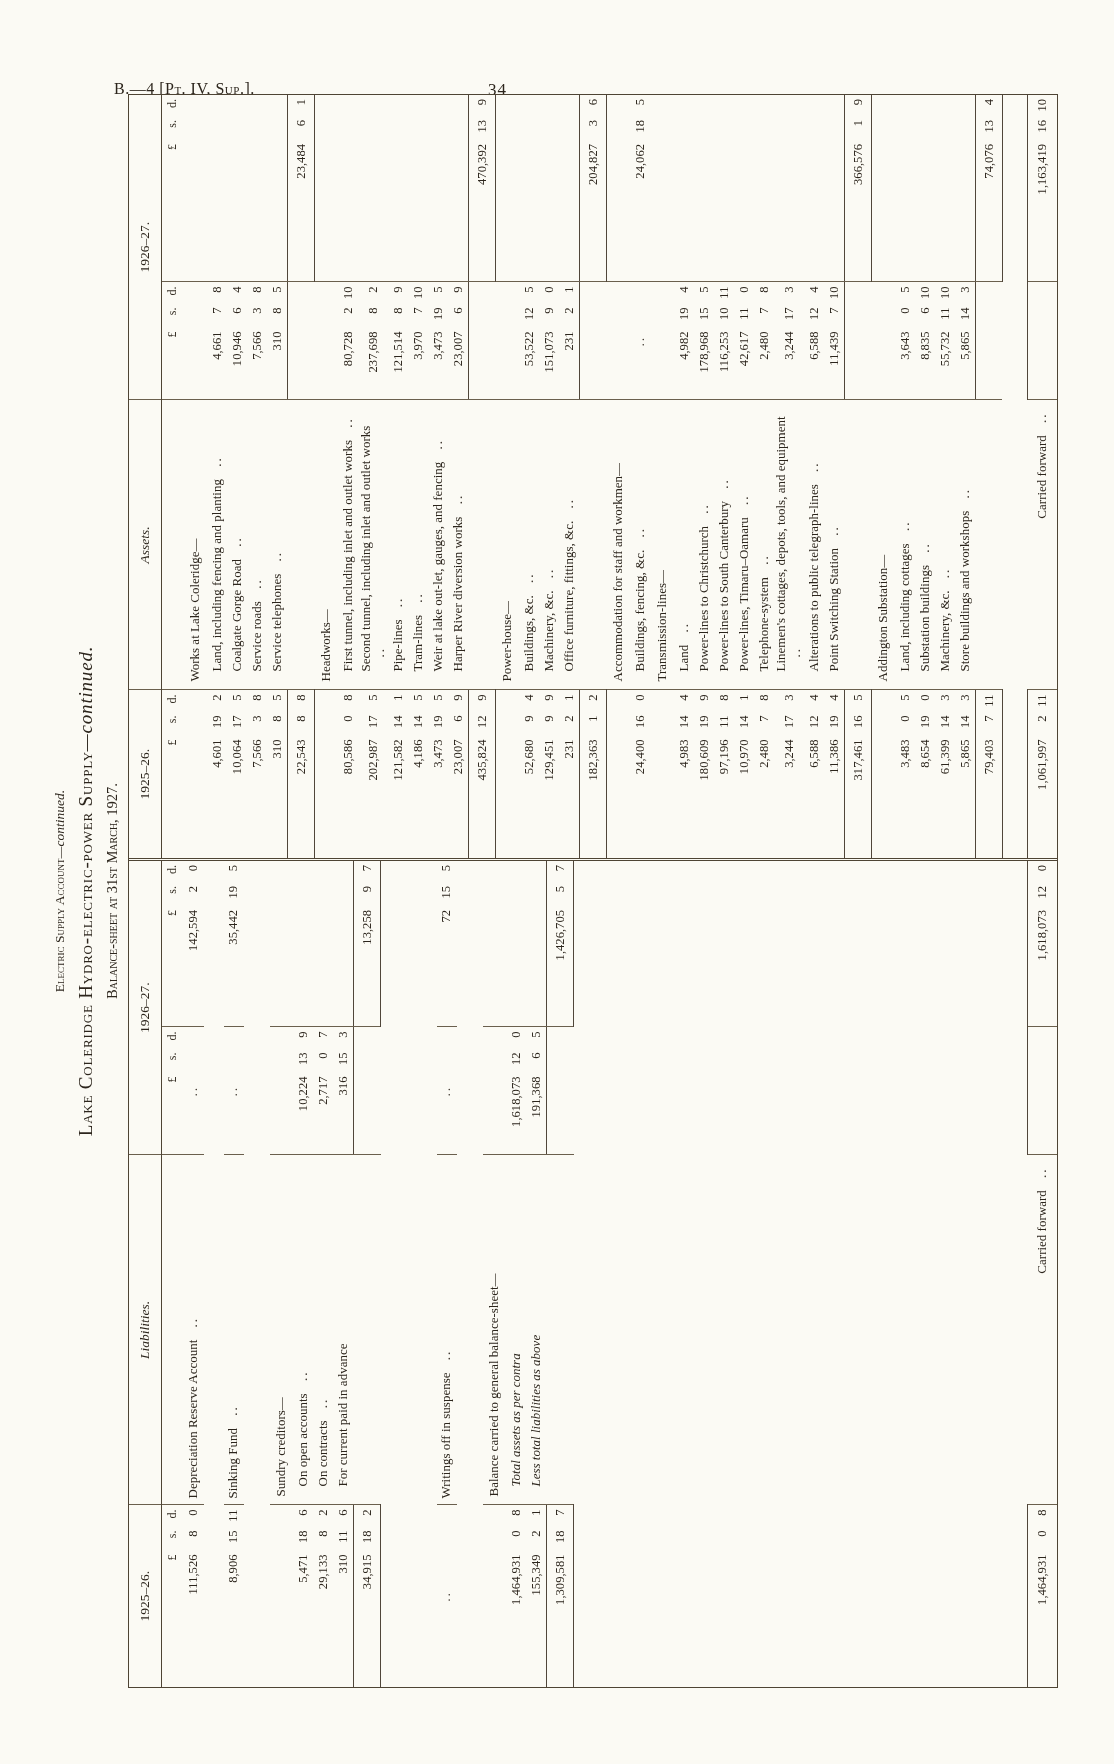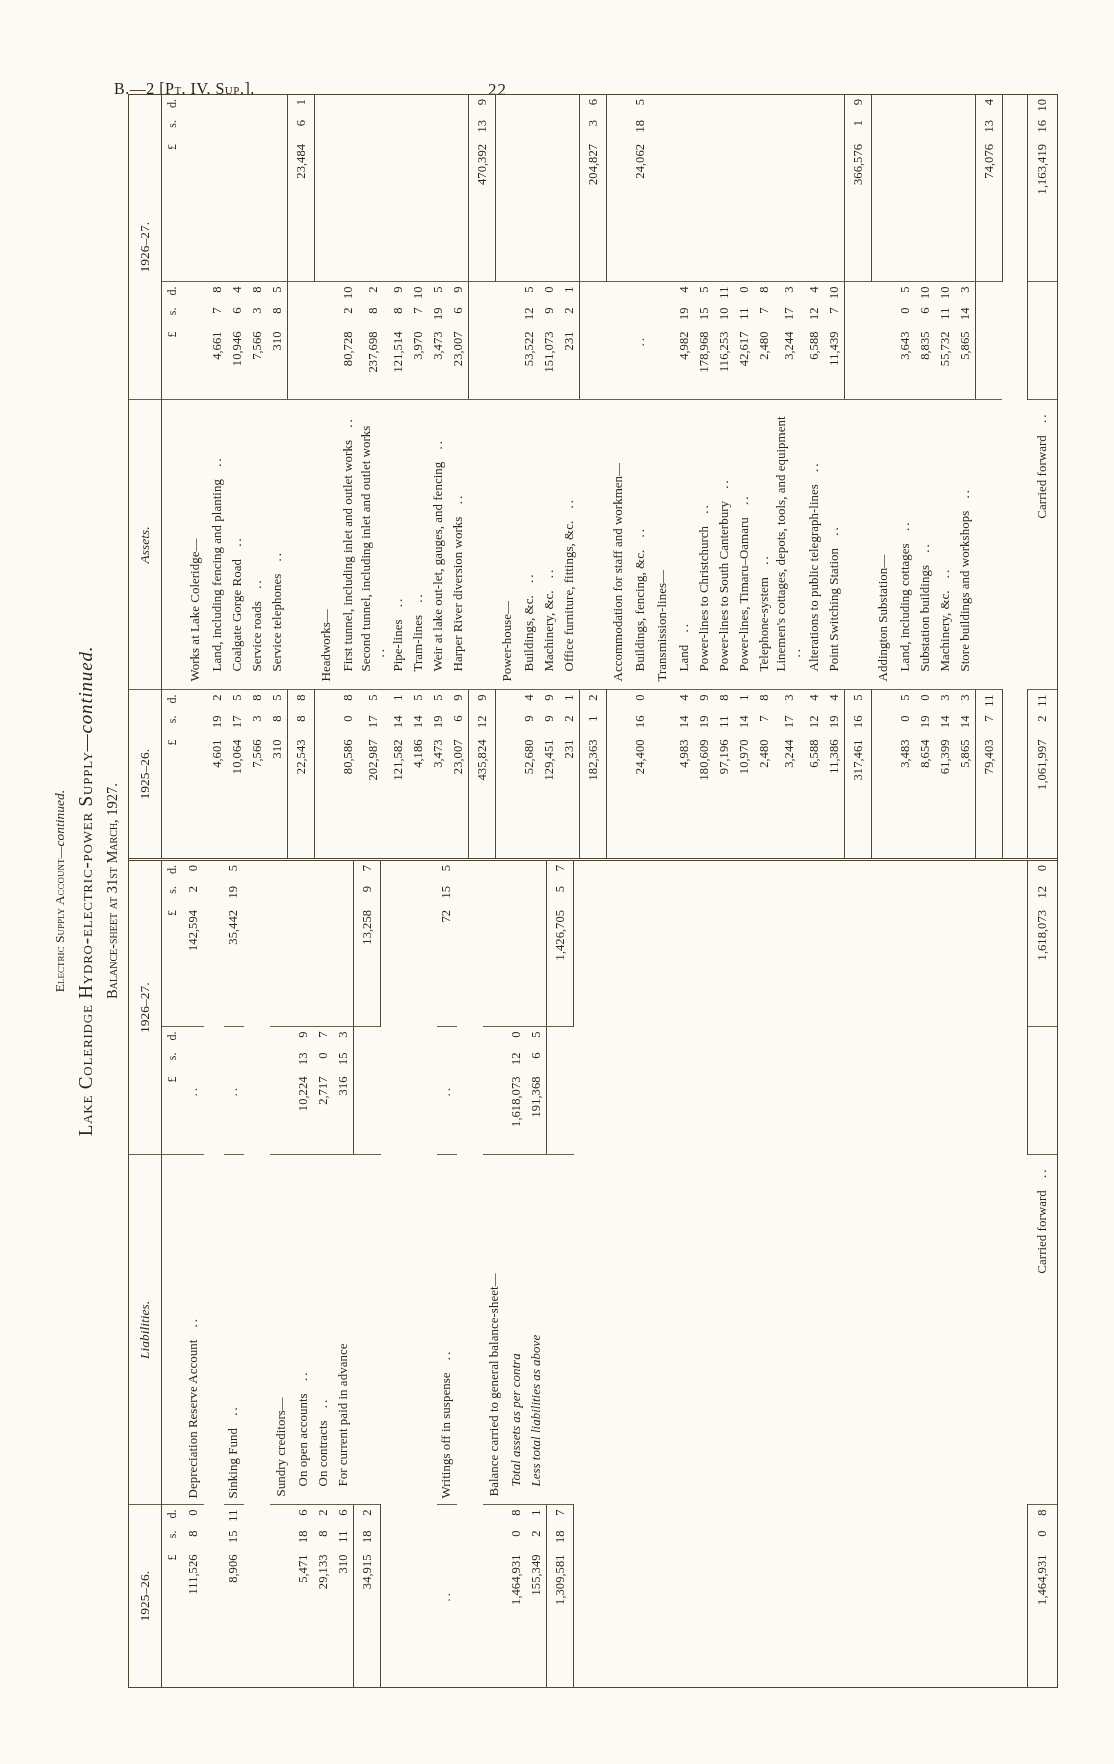--- a/index.html
+++ b/index.html
@@ -51,22 +51,22 @@
   tr.gap-l{height:56px;}
   tr.gap-auto{height:100%;}
   tr.t-total td.m0,tr.t-total td.m3{border-top:1px solid #50463a;border-bottom:1px solid #50463a;}
   tr.t-total td.m2{border-top:1px solid #50463a;}
   tr.t-carried td.money{border-top:1px solid #50463a;}
 </style>
 </head>
 <body>
 
 <div class="page">
-  <div class="docref">B.—2 [Pt. IV, Sup.].</div>
-  <div class="pagenum">22</div>
+  <div class="docref">B.—4 [Pt. IV, Sup.].</div>
+  <div class="pagenum">34</div>
   <div class="speck">.</div>
 
   <div class="rotated">
     <div class="titles">
       <div class="t1"><span class="sc">Electric Supply Account</span><span class="it">—continued.</span></div>
       <div class="t2"><span class="sc">Lake Coleridge Hydro-electric-power Supply</span><span class="it">—continued.</span></div>
       <div class="t3 sc">Balance-sheet at 31st March, 1927.</div>
     </div>
 
     <div class="sheet">

